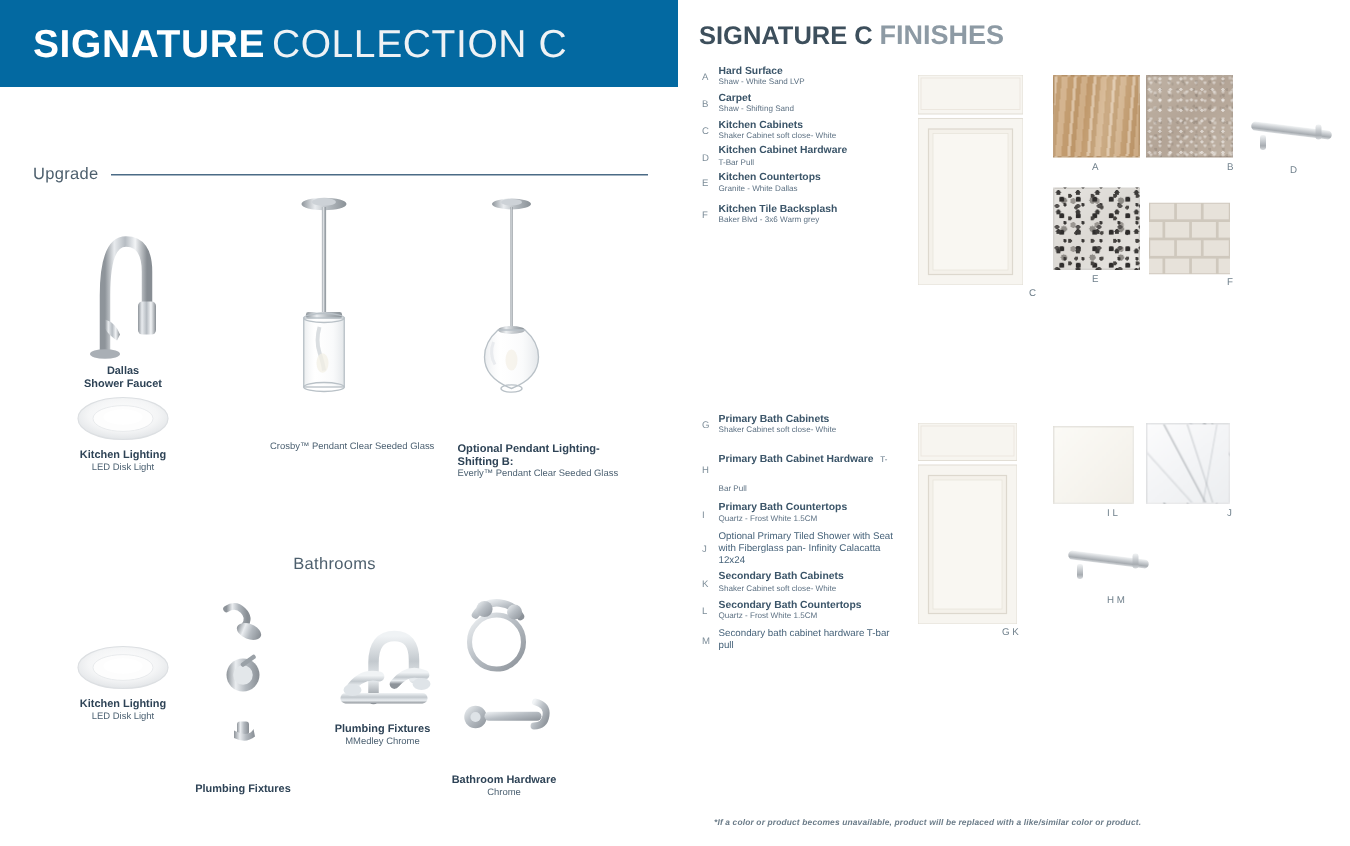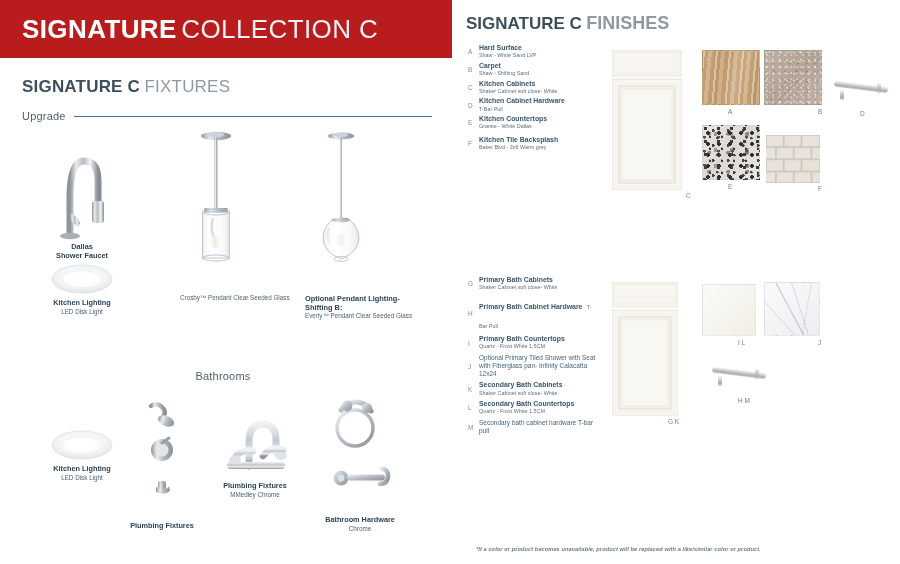--- a/index.html
+++ b/index.html
@@ -10,21 +10,21 @@
     font-family: "Liberation Sans", sans-serif;
     overflow: hidden;
   }
   .page { position: relative; width: 900px; height: 564px; background: #fff; }
 
   
   .left-col { position: absolute; left: 0; top: 0; width: 452px; height: 564px; }
 
   .banner {
     position: absolute; left: 0; top: 0; width: 452px; height: 58px;
-    background: #b91c1c; display: flex; align-items: center;
+    background: #0369a1; display: flex; align-items: center;
   }
   .banner-inner { padding-left: 22px; white-space: nowrap; }
   .banner-bold {
     font-size: 26px; font-weight: 700; color: #ffffff; letter-spacing: .4px;
   }
   .banner-light {
     font-size: 26px; font-weight: 300; color: #eef2f5; letter-spacing: .4px;
   }
 
   .section-title {
@@ -129,24 +129,20 @@
 
   <div class="left-col">
 
     <div class="banner">
       <div class="banner-inner">
         <span class="banner-bold">SIGNATURE</span>
         <span class="banner-light">COLLECTION C</span>
       </div>
     </div>
 
-    <div class="section-title">
-      <span class="st-bold">SIGNATURE C</span>
-      <span class="st-light">FIXTURES</span>
-    </div>
 
     <div class="rule-row" style="left:22px; top:110px; width:410px;">
       <span class="rule-label">Upgrade</span>
       <span class="rule-line" style="flex:1;"></span>
     </div>
 
     <div class="fig" style="left:47px; top:135px; width:70px;">
       <div class="art" style="width:56px;height:105px;">
         <svg width="56" height="105" viewBox="0 0 56 105">
           <defs>
@@ -326,21 +322,21 @@
           <ellipse cx="16" cy="52" rx="6" ry="4" fill="#dfe4e8"></ellipse>
           <ellipse cx="62" cy="48" rx="6" ry="4" fill="#dfe4e8"></ellipse>
         </svg>
       </div>
       <div class="fig-caption" style="margin-top:4px;">
         <span class="cap-strong">Plumbing Fixtures</span>
         <span class="cap-sub">MMedley Chrome</span>
       </div>
     </div>
 
-    <div class="fig" style="left:298px; top:396px; width:76px;margin-left:24px;">
+    <div class="fig" style="left:298px; top:396px; width:76px;">
       <div class="art" style="width:70px;height:112px;">
         <svg width="70" height="112" viewBox="0 0 70 112">
           <defs>
             <linearGradient id="chrome6" x1="0" y1="0" x2="1" y2="1">
               <stop offset="0%" stop-color="#f1f4f6"></stop>
                 <stop offset="45%" stop-color="#b9bfc5"></stop>
               <stop offset="100%" stop-color="#8b9198"></stop>
             </linearGradient>
           </defs>
 

